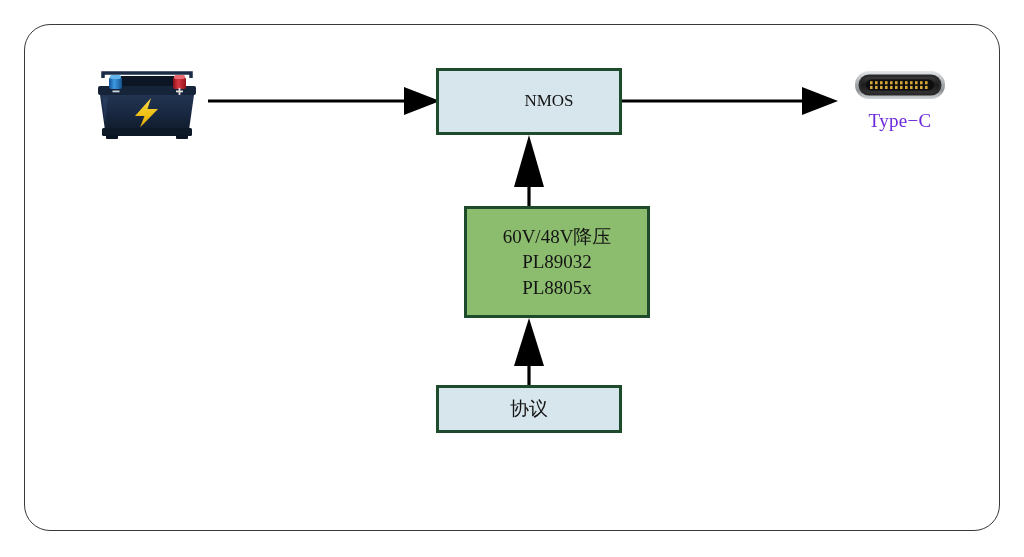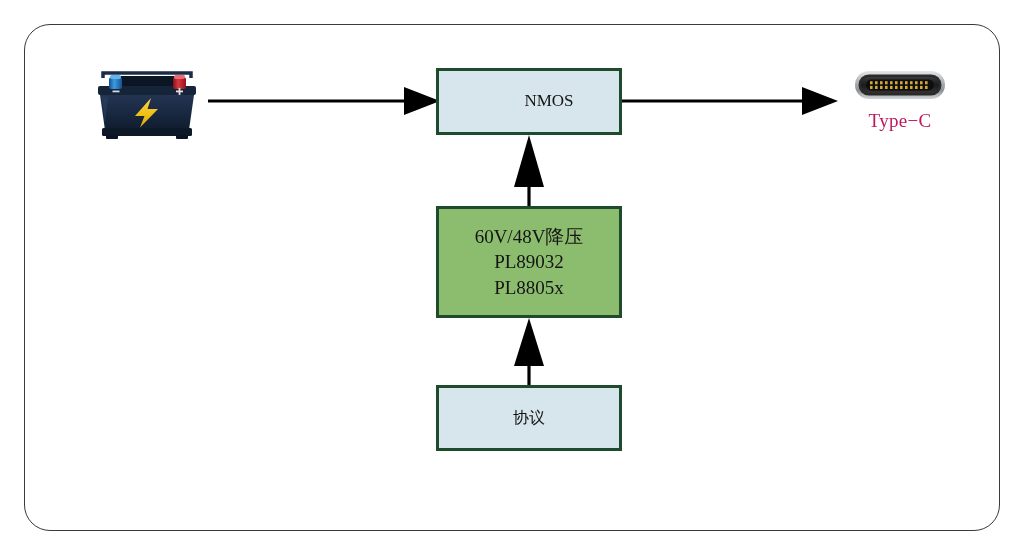--- a/index.html
+++ b/index.html
@@ -39,38 +39,38 @@
     border: 3px solid #1d4b2c;
     display: flex;
     flex-direction: column;
     align-items: center;
     justify-content: center;
     text-align: center;
     color: #141414;
     line-height: 1.32;
   }
   .block.blue { background: #d7e6ec; }
-  .block.green { background: #8cbd6e; }
+  .block.green { background: #8cbd6e; margin-left: 28px; }
 
   #block-nmos {
     left: 436px; top: 68px;
     width: 186px; height: 67px;
     font-size: 17px;
     padding-left: 40px;
   }
   #block-buck {
     left: 436px; top: 206px;
     width: 186px; height: 112px;
     font-size: 19px;
   }
   #block-buck .line { display: block; }
   #block-protocol {
     left: 436px; top: 385px;
-    width: 186px; height: 66px;
-    font-size: 16px;
+    width: 186px; height: 48px;
+    font-size: 19px;
   }
 
   
   .arrow-h {
     position: absolute;
     height: 34px;
     display: block;
   }
   .arrow-v {
     position: absolute;
@@ -95,21 +95,21 @@
     width: 110px;
     height: 70px;
     display: flex;
     flex-direction: column;
     align-items: center;
   }
   #typec-port { width: 92px; height: 30px; display:block; }
   #typec-label {
     margin-top: 10px;
     font-size: 19px;
-    color: #be185d;
+    color: #6d28d9;
     letter-spacing: 0.3px;
     white-space: nowrap;
   }
 </style>
 </head>
 <body>
 
 <div id="canvas">
 
   <div class="frame"></div>

